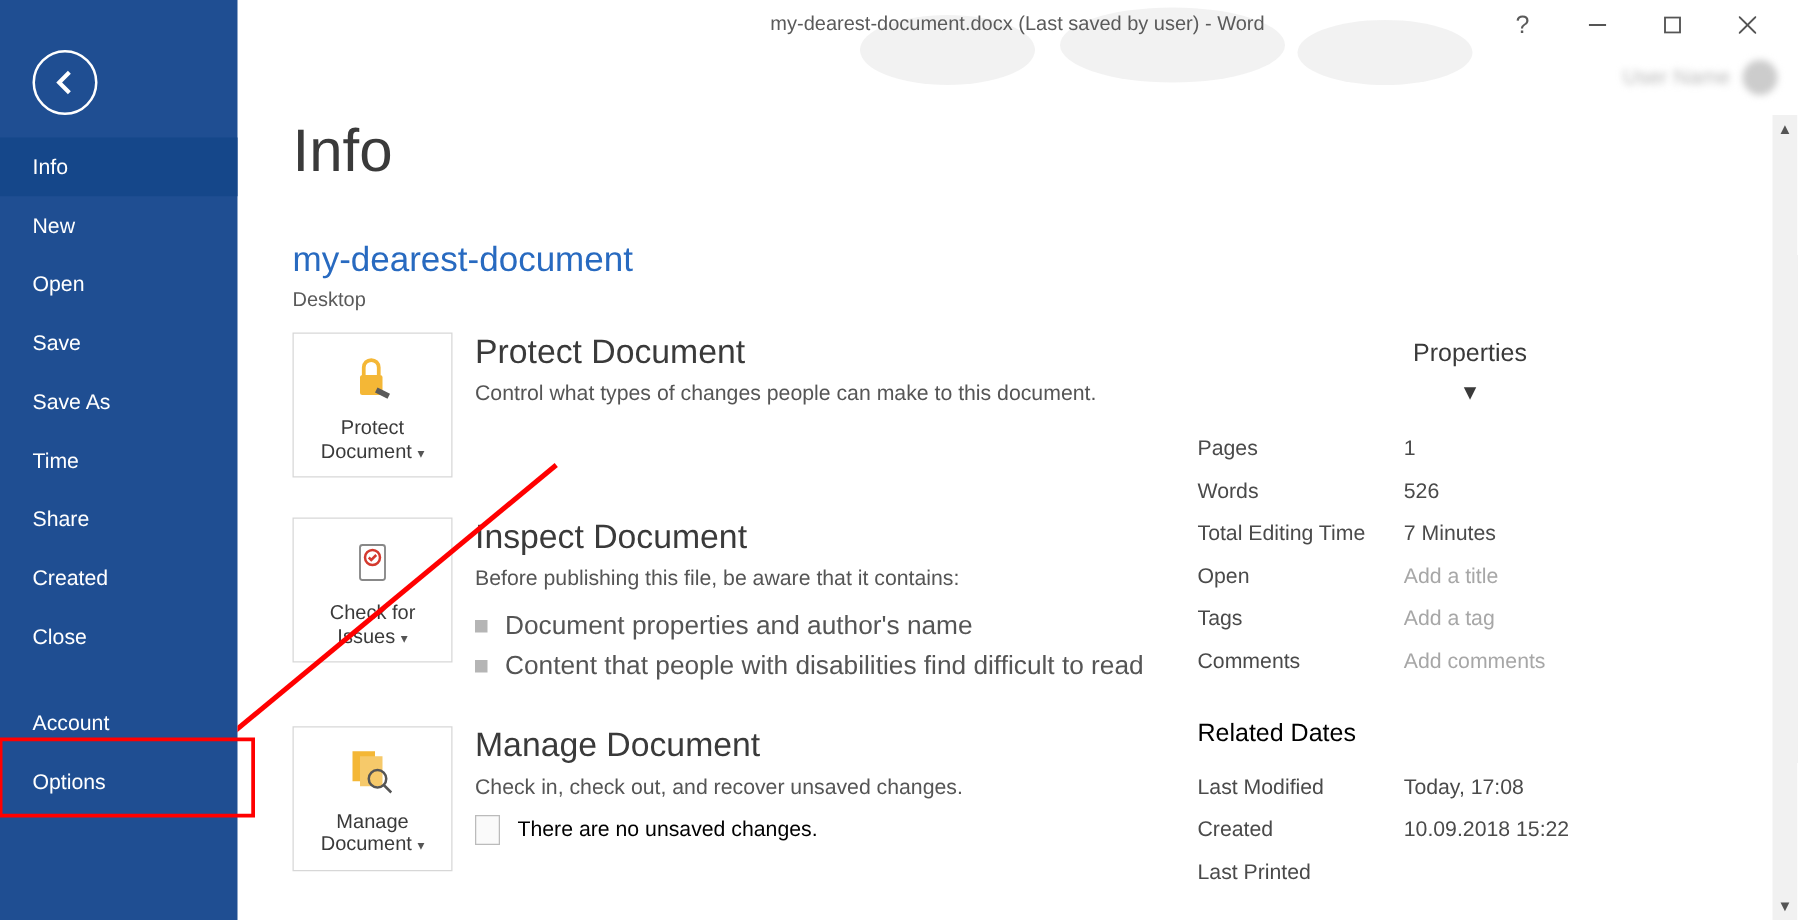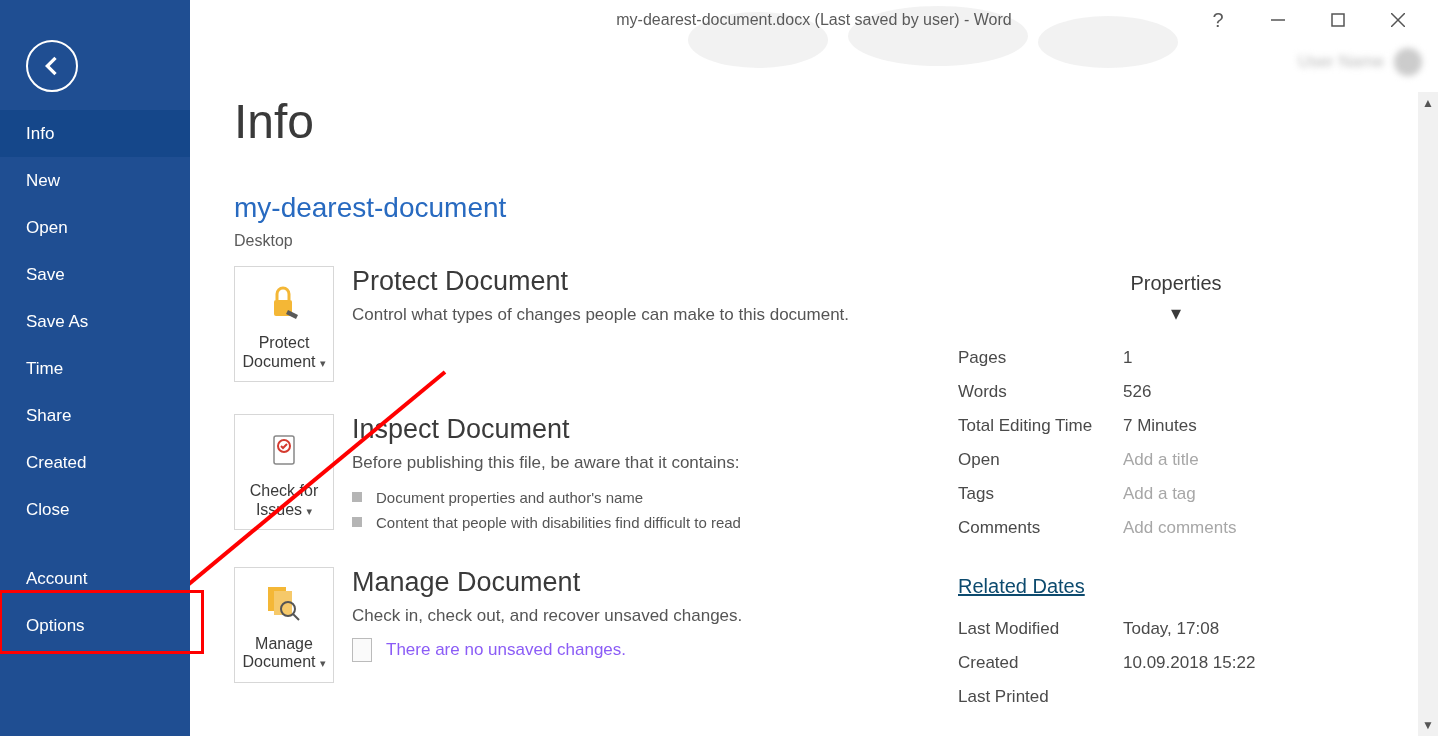--- a/index.html
+++ b/index.html
@@ -32,39 +32,39 @@
   .main { padding: 0 44px; }
   .page-h1 { font-size: 48px; font-weight: 300; color:#3a3a3a; margin-top: 54px; }
   .doc-name { font-size: 28px; color:#286ac0; margin-top: 43px; font-weight:400; }
   .doc-loc { font-size: 16px; color:#5a5a5a; margin-top: 8px; }
 
   .sections { margin-top: 16px; display:flex; gap:24px; }
   .col-left { flex:0 0 700px; }
   .col-right { flex:1; }
 
   .sec { display:flex; gap:18px; margin-bottom: 32px; }
-  .tile { width:100px; height:116px; border:1px solid #d7d7d7; background:#fff; display:flex; flex-direction:column; align-items:center; justify-content:flex-end; padding:8px 6px 10px; gap:6px; cursor:pointer; position:relative; }
+  .tile { width:128px; height:116px; border:1px solid #d7d7d7; background:#fff; display:flex; flex-direction:column; align-items:center; justify-content:flex-end; padding:8px 6px 10px; gap:6px; cursor:pointer; position:relative; }
   .tile .ticon { width:44px; height:44px; display:flex; align-items:center; justify-content:center; margin-bottom:4px; }
   .tile .tlabel { font-size:16px; color:#3a3a3a; text-align:center; line-height:1.15; }
   .tile .drop { font-size:11px; color:#555; }
   .sec-text h2 { font-size: 27px; font-weight: 400; color:#3a3a3a; margin-bottom:6px; }
   .sec-text p { font-size: 17px; color:#555; line-height:1.4; }
   .bullets { list-style:none; margin-top:10px; }
-  .bullets li { font-size:15px; color:#555; padding:4px 0; display:flex; align-items:center; gap:14px; }
+  .bullets li { font-size:21px; color:#555; padding:4px 0; display:flex; align-items:center; gap:14px; }
   .sq { width:10px; height:10px; background:#b5b5b5; flex:0 0 10px; }
-  .nochange { display:flex; align-items:center; gap:14px; margin-top:10px; font-size:17px; color:#8b5cf6;}
+  .nochange { display:flex; align-items:center; gap:14px; margin-top:10px; font-size:17px; color:#000000;}
   .pageicon { width:20px; height:24px; border:1px solid #bbb; background:#fafafa; position:relative; flex:0 0 20px; }
 
   .prop-head { font-size:20px; color:#3a3a3a; margin-top:6px; margin-bottom:16px; display:flex; align-items:center; gap:6px;flex-direction:column; }
   .prop-table { width:100%; }
   .prop-row { display:flex; padding:7px 0; }
   .prop-k { width:165px; font-size:17px; color:#4a4a4a; }
   .prop-v { font-size:17px; color:#4a4a4a; }
   .prop-v.ghost { color:#a7a7a7; cursor:pointer; }
-  .rel-head { font-size:20px; color:#0c4a6e; margin-top:30px; margin-bottom:14px;text-decoration:underline; }
+  .rel-head { font-size:20px; color:#000000; margin-top:30px; margin-bottom:14px; }
 
   
   .arrow-svg { position:absolute; left:0; top:0; width:100%; height:100%; pointer-events:none; }
 
   
   .deco { position:absolute; top:0; right:240px; width:520px; height:80px; opacity:.25; }
 </style>
 </head>
 <body>
 

